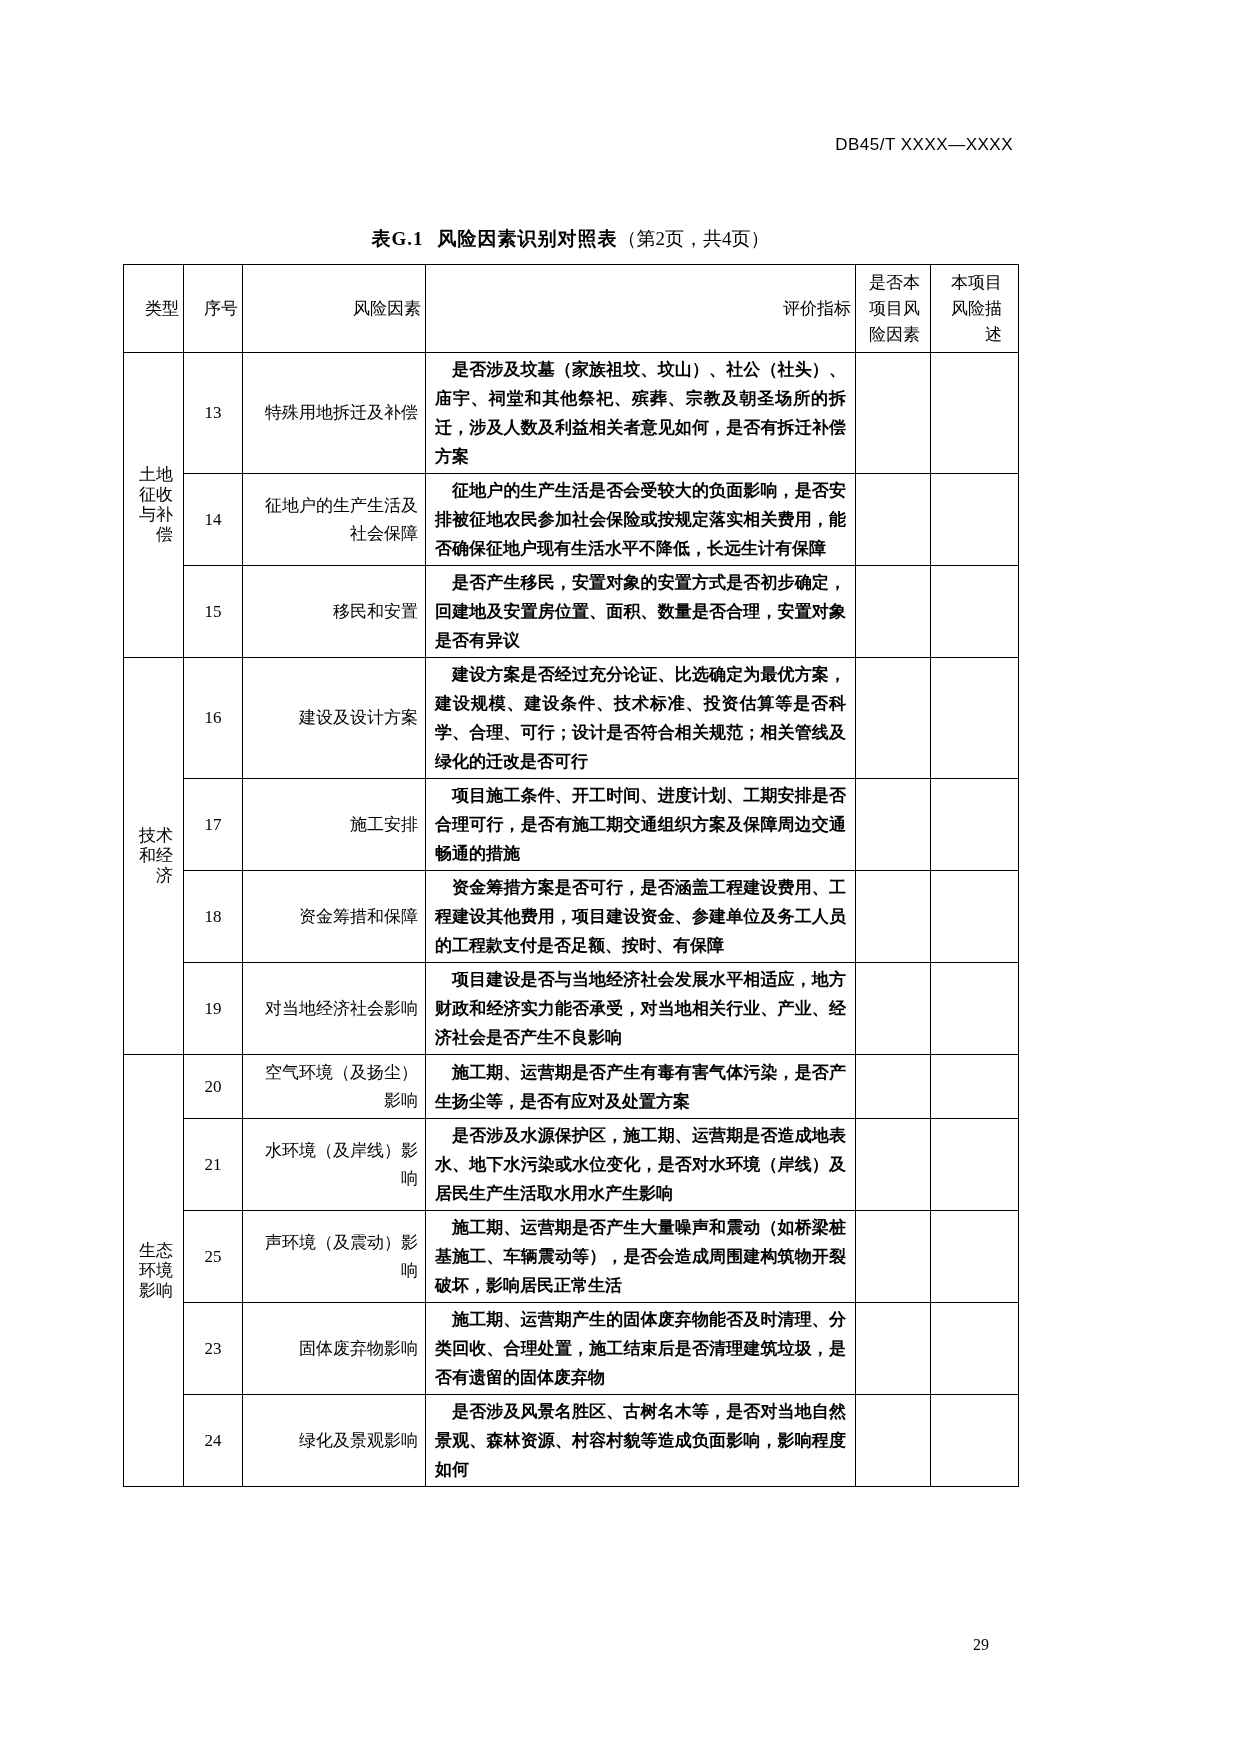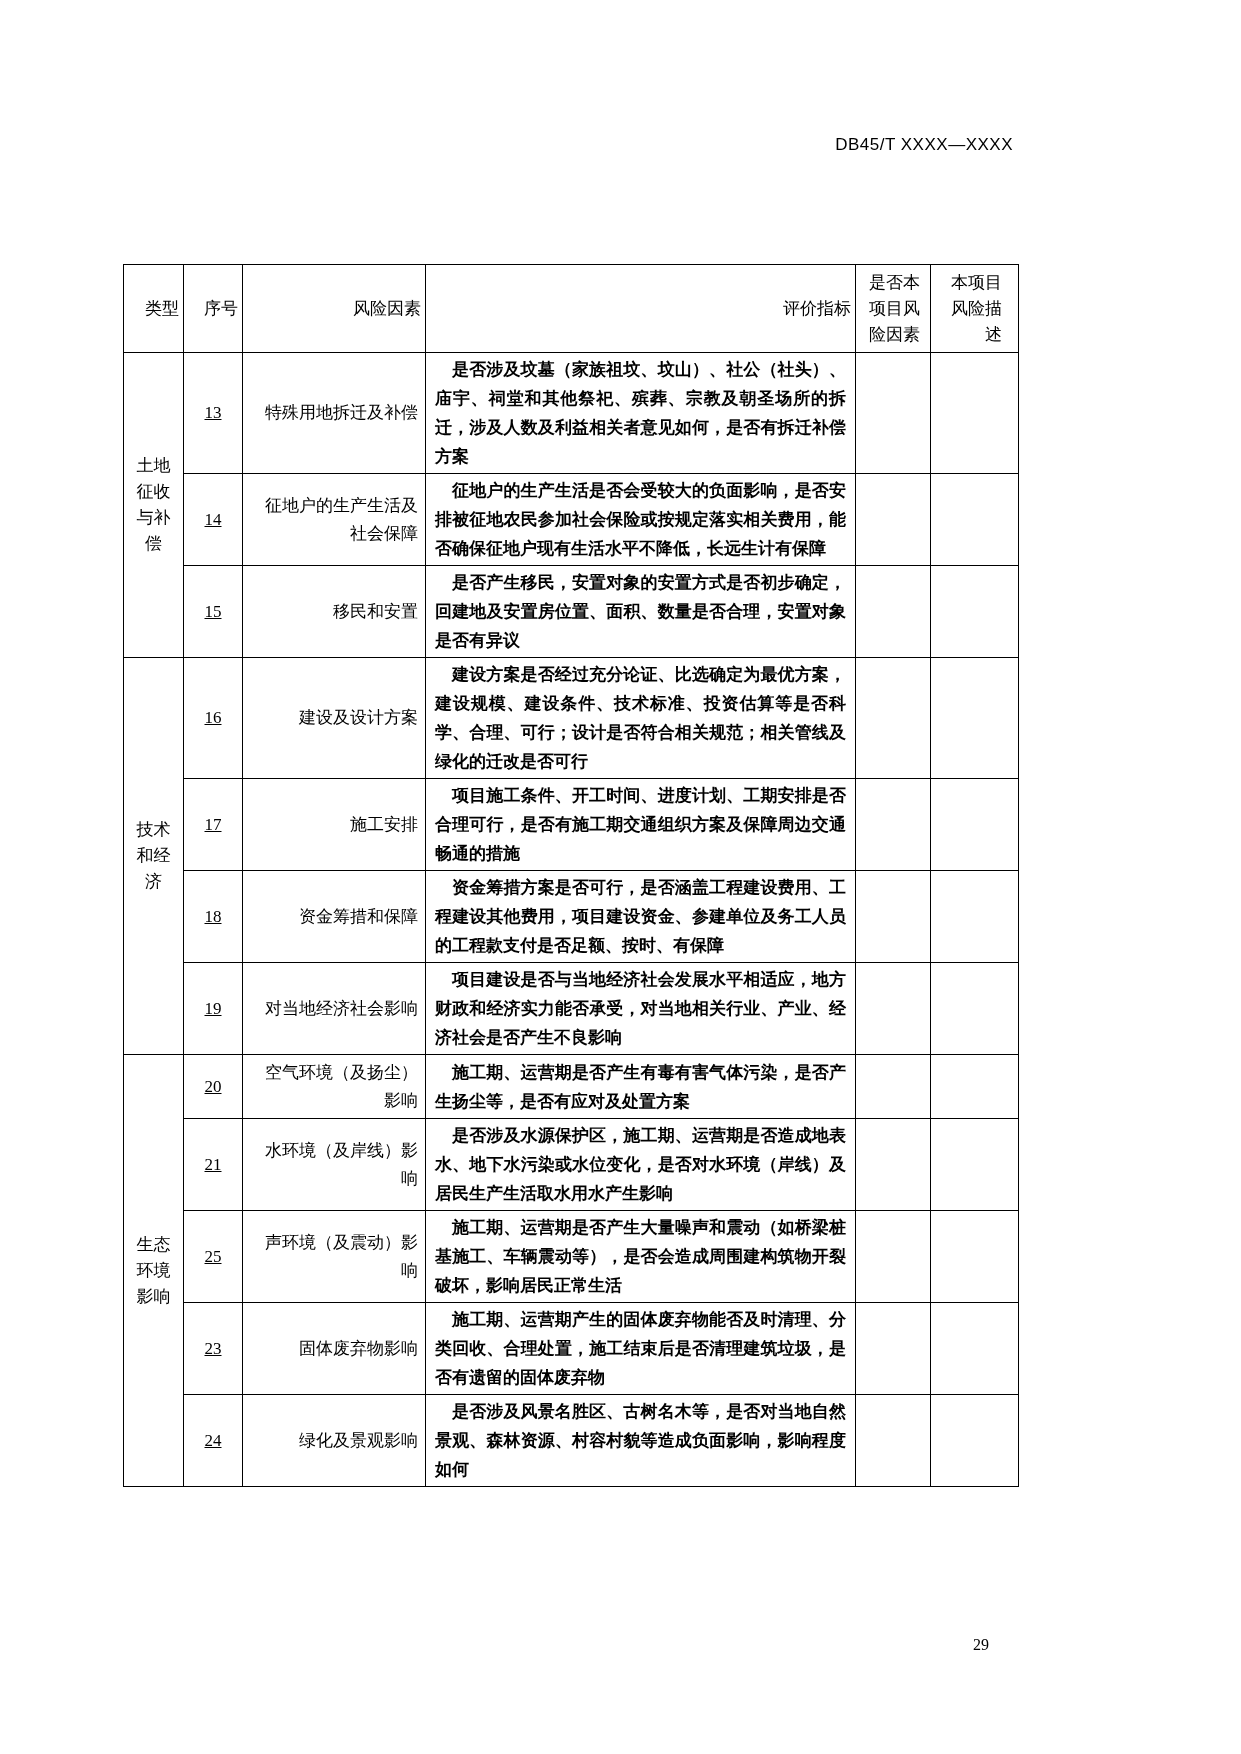--- a/index.html
+++ b/index.html
@@ -54,28 +54,27 @@
   }
   .risk-table th {
     text-align: right;
     line-height: 26px;
     padding: 0 4px;
   }
   tr.head-row { height: 88px; }
   th.c-isrisk { padding: 0 10px; }
   th.c-desc   { padding: 0 16px; }
   td.cell-type {
-    text-align: center;
-    line-height: 26px;
+    text-align: right;
+    line-height: 20px;
     padding: 0 10px;
   }
   td.cell-no {
     text-align: center;
     line-height: 28px;
-    text-decoration: underline;
   }
   td.cell-factor {
     text-align: right;
     line-height: 28px;
     padding: 0 7px;
   }
   td.cell-ind {
     text-align: justify;
     text-indent: 1em;
     line-height: 29px;
@@ -93,20 +92,23 @@
     font-size: 16px;
   }
 </style>
 </head>
 <body>
 
 <div class="page">
 
   <div class="doc-ref">DB45/T XXXX—XXXX</div>
 
+  <div class="table-title">
+    <span class="t-prefix">表G.1</span><span class="t-main">风险因素识别对照表</span><span class="t-suffix">（第2页，共4页）</span>
+  </div>
 
   <table class="risk-table">
     <colgroup>
       <col style="width:60px">
       <col style="width:59px">
       <col style="width:183px">
       <col style="width:430px">
       <col style="width:75px">
       <col style="width:88px">
     </colgroup>

